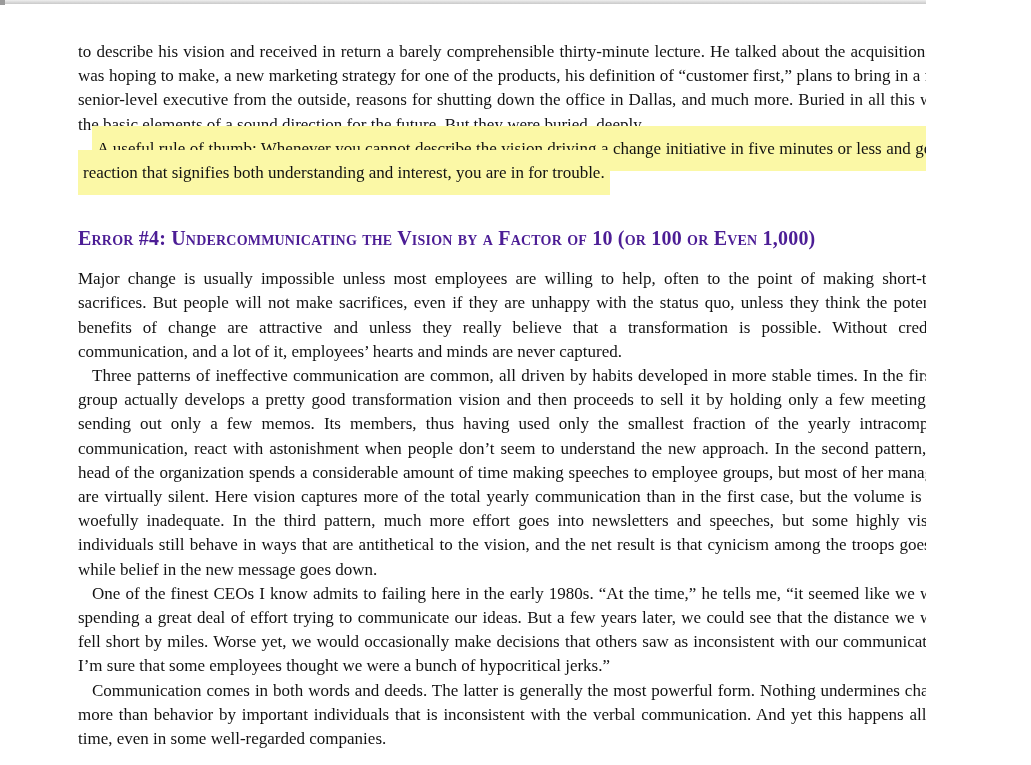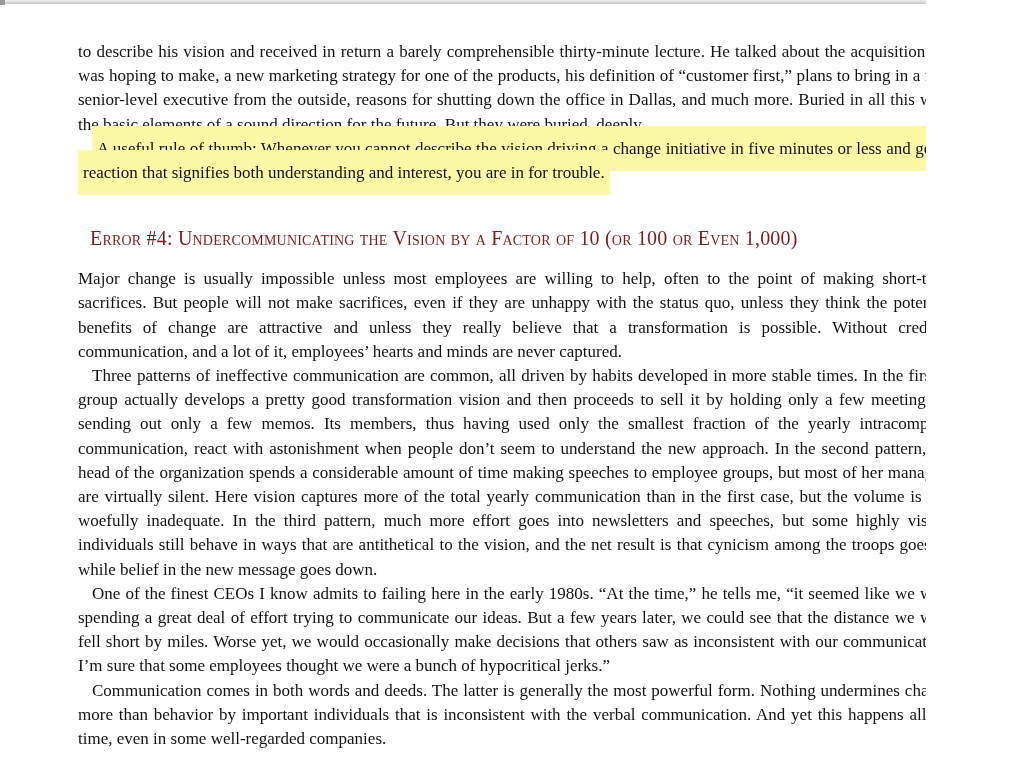--- a/index.html
+++ b/index.html
@@ -46,28 +46,28 @@
   }
   .hl {
     background: #FBF8A6;
     padding: 13px 5px;
     -webkit-box-decoration-break: clone;
     box-decoration-break: clone;
   }
   h2.section-heading {
     font-family: "Liberation Serif", "DejaVu Serif", serif;
     font-variant: small-caps;
-    font-weight: normal;
+    font-weight: bold;
     font-size: 20px;
     line-height: 26px;
     letter-spacing: 0.2px;
-    color: #7f1d1d;
+    color: #4c1d95;
     text-align: left;
     text-indent: 0;
-    margin: 40px 0 16px 12px;
+    margin: 40px 0 16px 0;
   }
 </style>
 </head>
 <body>
 
 <div class="page">
 
   <div class="top-edge"></div>
   <div class="window-corner"></div>
 

